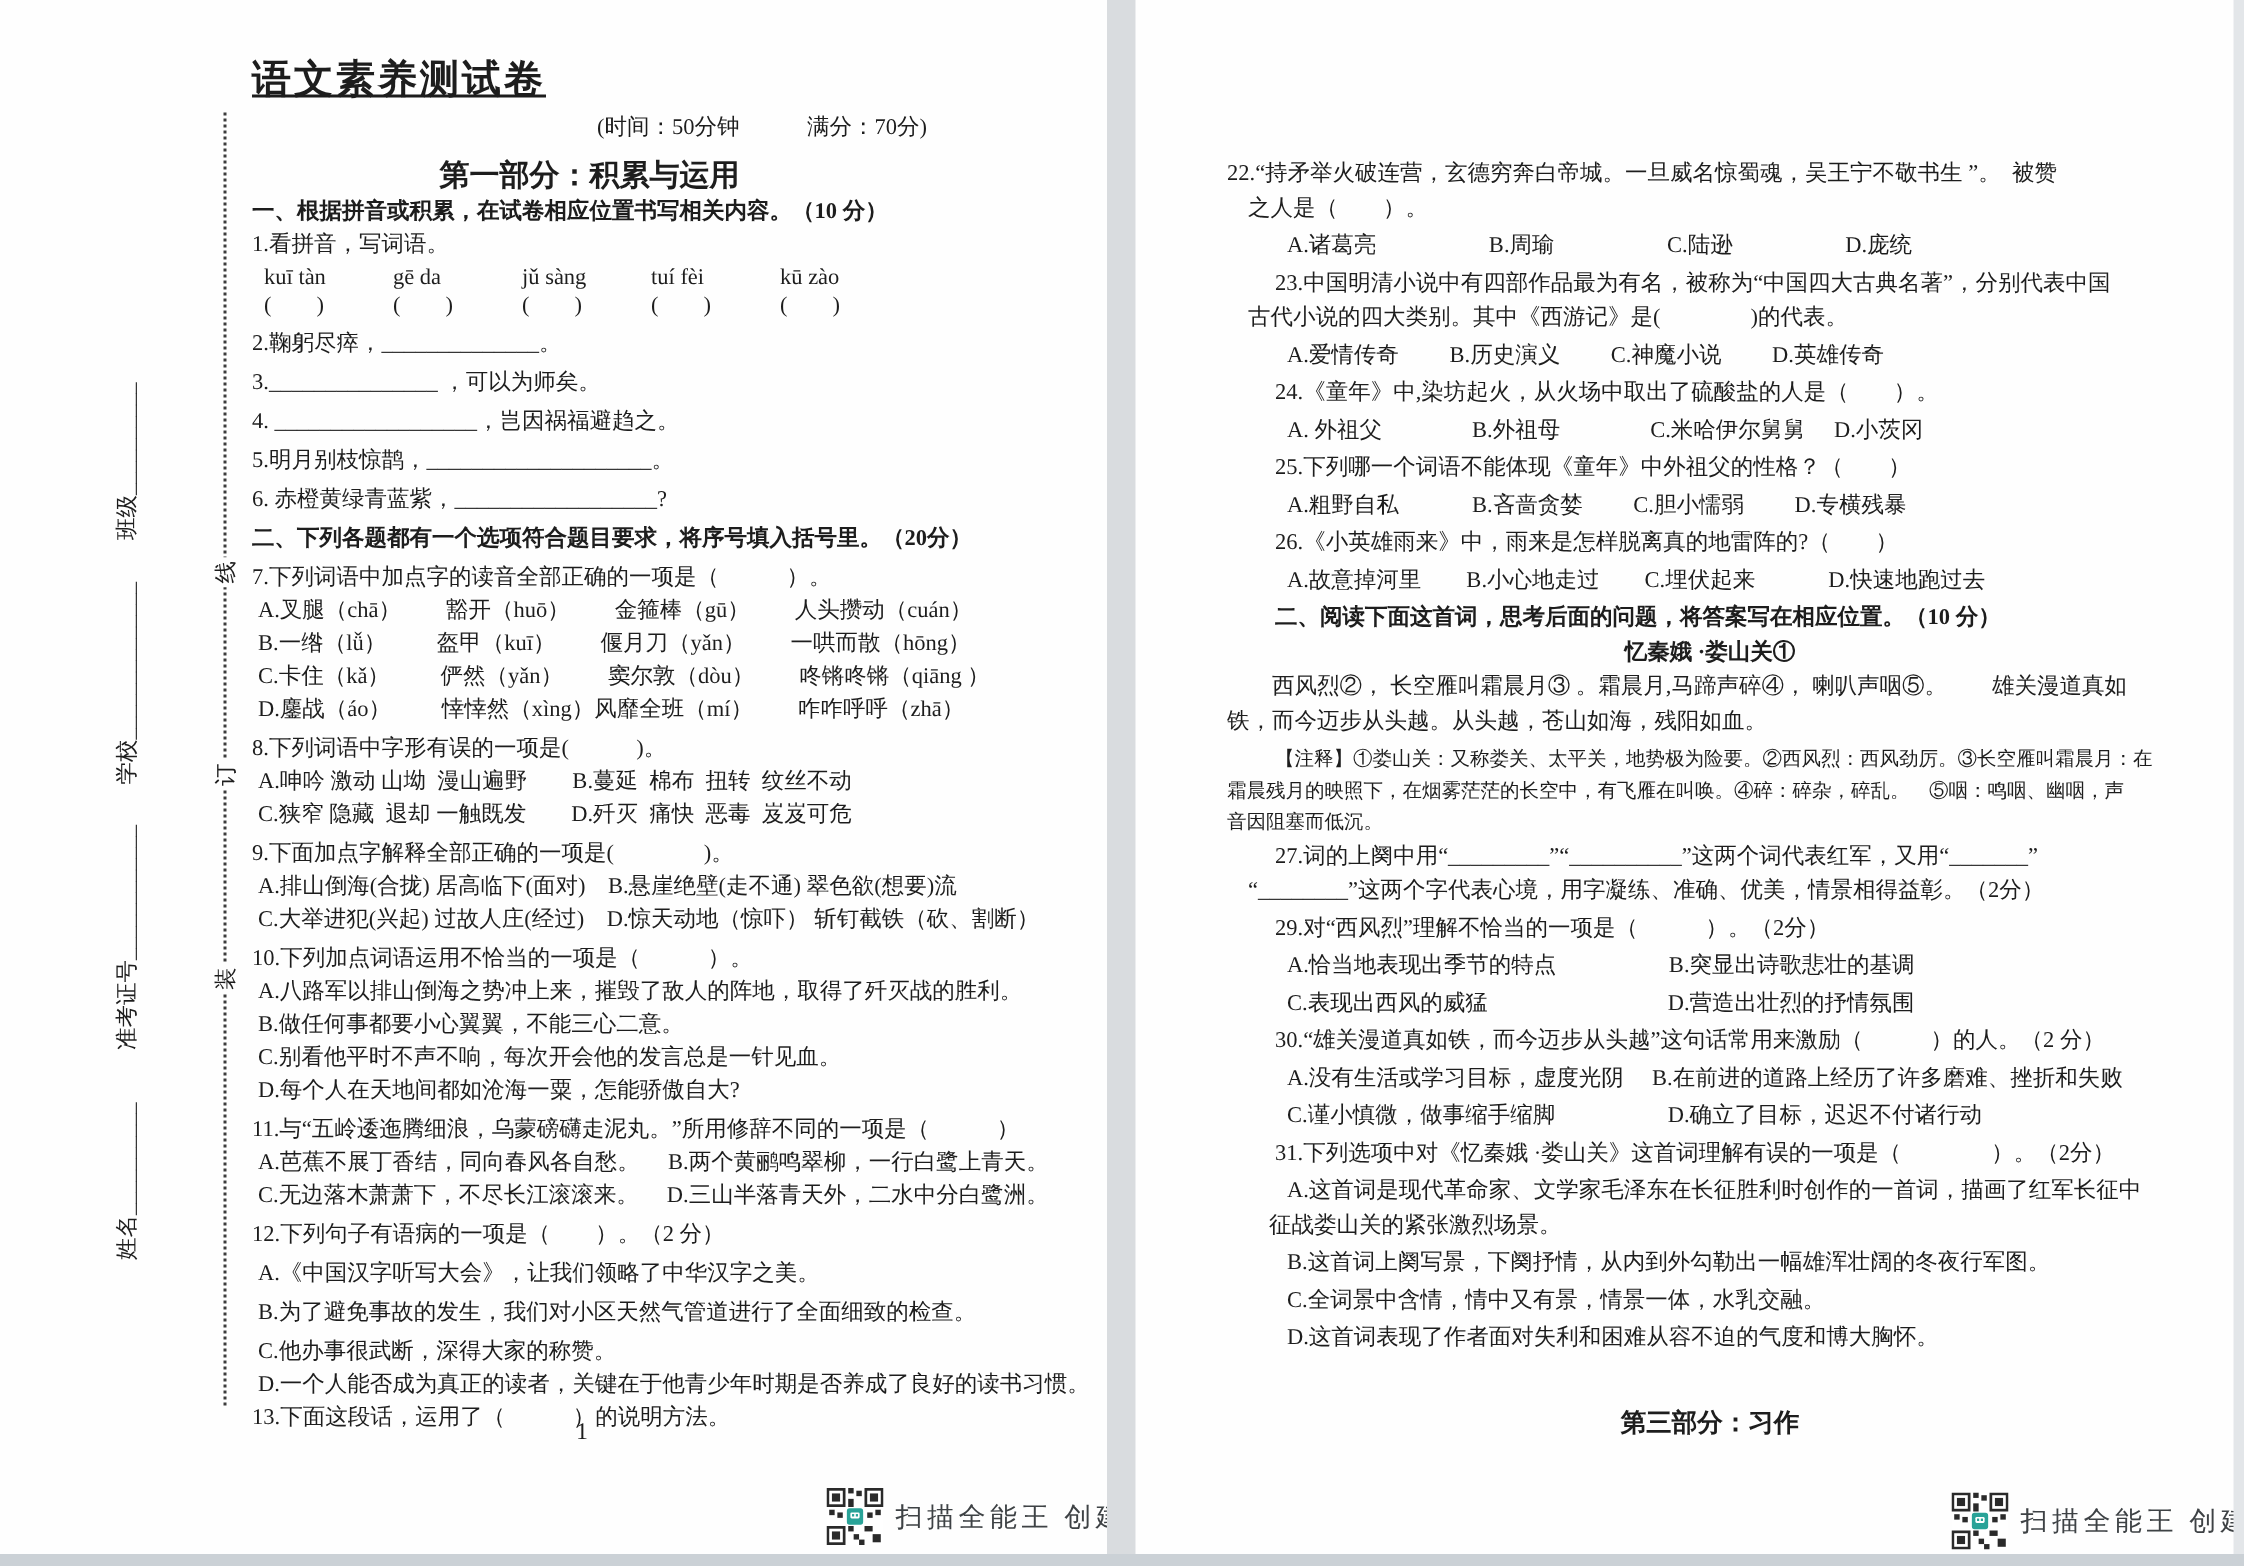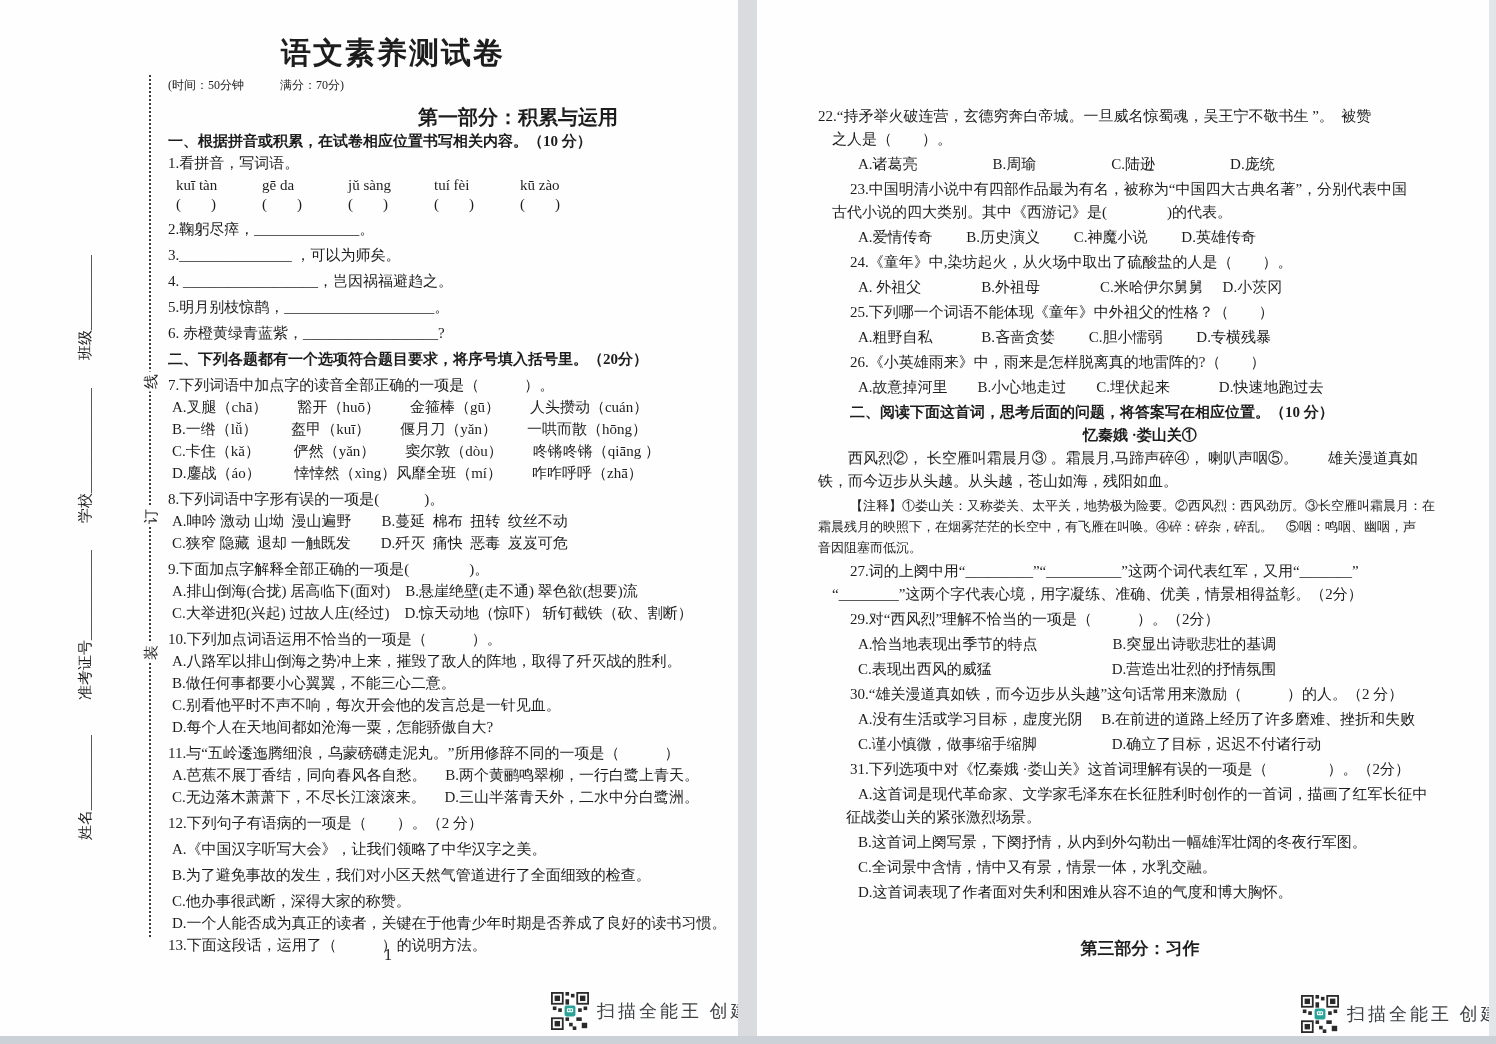--- a/index.html
+++ b/index.html
@@ -20,23 +20,23 @@
   .bindchar{position:absolute;left:141px;width:20px;background:#fefefe;padding:4px 0;
     font-size:15px;text-align:center;transform:rotate(-90deg);}
   .vlabel{position:absolute;left:96px;font-size:15px;line-height:22px;white-space:nowrap;
     transform:rotate(-90deg);transform-origin:left bottom;}
 
   
   .content{position:absolute;font-size:15px;}
   #c1{left:168px;top:36px;width:562px;}
   #c2{left:61px;top:104px;width:644px;}
 
-  .title{width:450px;text-align:center;font-size:30px;font-weight:bold;letter-spacing:2px;line-height:34px;}
-  .meta{width:450px;text-align:left;font-size:12px;margin-top:4px;line-height:22px;}
-  .part{width:450px;text-align:right;font-size:20px;font-weight:bold;margin-top:8px;line-height:26px;}
+  .title{width:450px;text-align:left;font-size:26px;font-weight:bold;letter-spacing:2px;line-height:34px;text-decoration:underline;}
+  .meta{width:450px;text-align:right;font-size:15px;margin-top:4px;line-height:22px;}
+  .part{width:450px;text-align:center;font-size:20px;font-weight:bold;margin-top:8px;line-height:26px;}
 
   .ln{line-height:21px;white-space:pre-wrap;}
   #c1 .ln{margin-top:1px;}
   #c2 .ln{margin-top:2px;}
   #c1 .sp{margin-top:5px;}
   #c2 .sp{margin-top:4px;margin-left:32px;}
   .sec{font-weight:bold;}
   #c1 .opt{padding-left:4px;}
   #c2 .opt{padding-left:8px;}
   .cont{padding-left:14px;}

